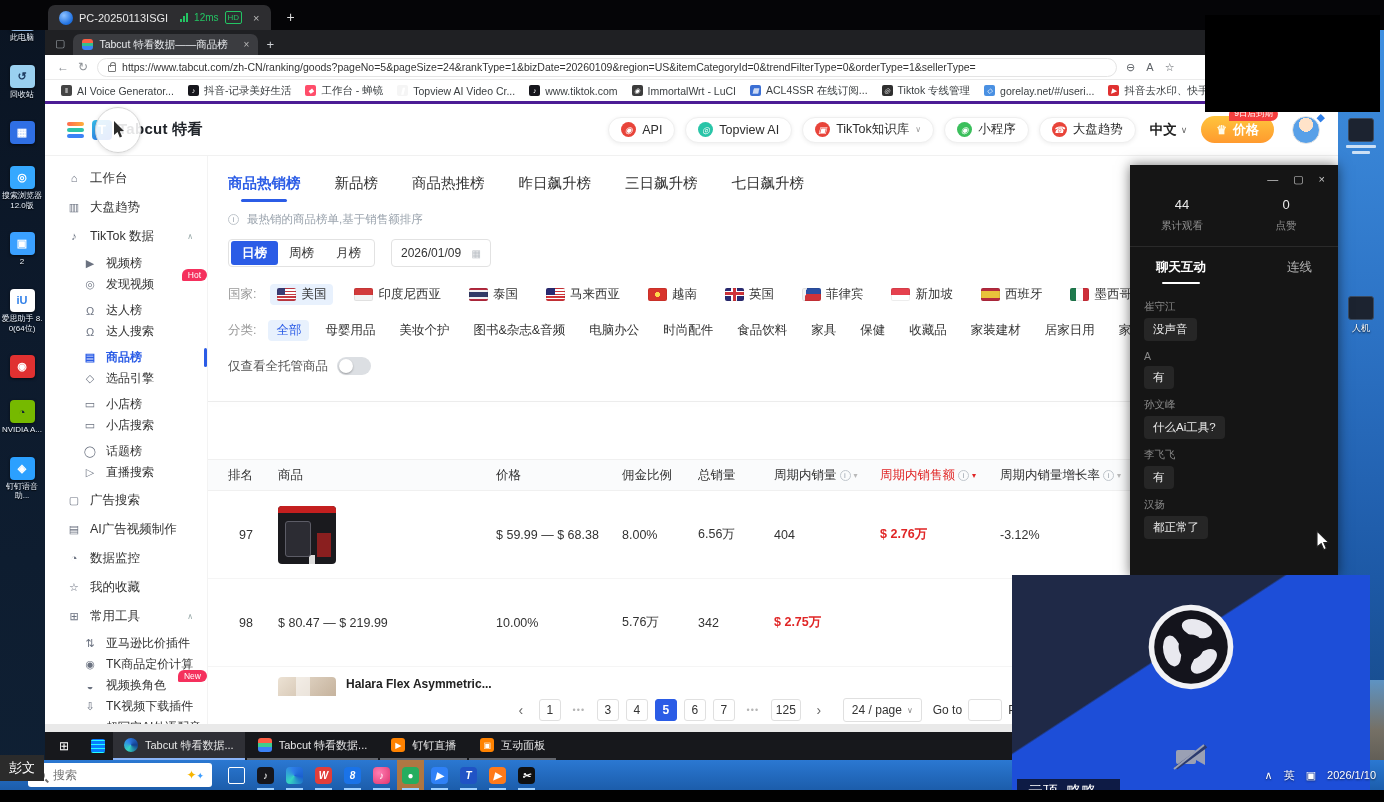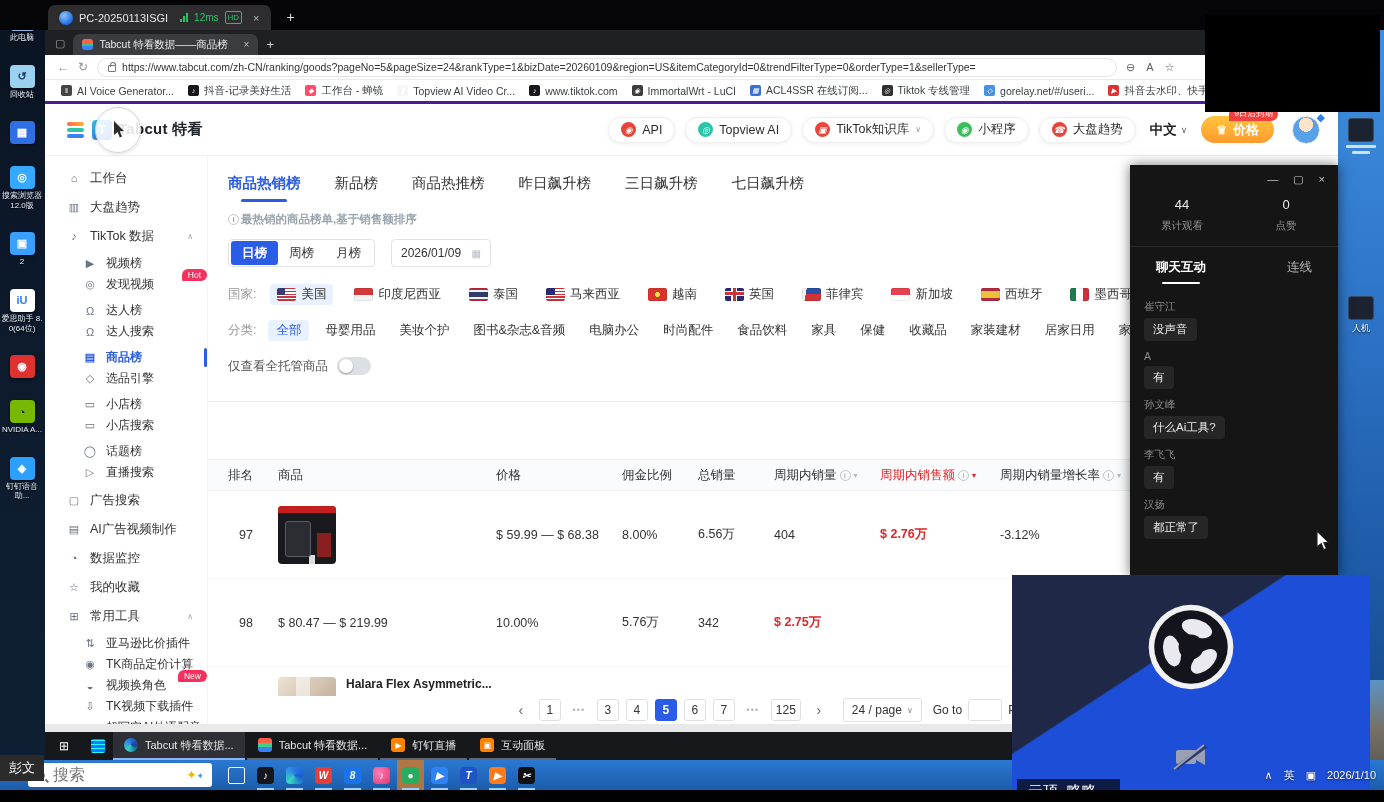--- a/index.html
+++ b/index.html
@@ -107,21 +107,21 @@
   .sitem.active::after{content:"";position:absolute;right:0;top:1px;width:3px;height:19px;background:#2b5ce6;border-radius:2px;}
   .sbadge{position:absolute;right:0;bottom:-7px;background:#f5305d;color:#fff;font-size:8.5px;
     padding:1px 6px;border-radius:8px 8px 8px 2px;z-index:2;font-weight:normal;}
 
   
   .main{position:absolute;left:163px;top:52px;right:0;bottom:0;background:#fff;overflow:hidden;}
   .tabs{display:flex;gap:34px;padding:18px 0 0 20px;font-size:14.5px;color:#333;}
   .tab{padding-bottom:9px;position:relative;white-space:nowrap;}
   .tab.active{color:#2b5ce6;font-weight:bold;}
   .tab.active::after{content:"";position:absolute;left:18%;right:18%;bottom:0;height:3px;border-radius:2px;background:#2b5ce6;}
-  .note{margin:10px 0 0 20px;font-size:11.5px;color:#9aa3ad;display:flex;align-items:center;gap:2px;font-weight:bold;}
+  .note{margin:10px 0 0 20px;font-size:11.5px;color:#9aa3ad;display:flex;align-items:center;gap:8px;}
   .circle-i{width:11px;height:11px;border:1px solid #c0c6cc;border-radius:50%;display:inline-flex;align-items:center;justify-content:center;
     font-size:8px;color:#9aa3ad;flex:none;}
   .circle-i::before{content:"i";}
   .controls{margin:12px 0 0 20px;display:flex;gap:16px;align-items:center;}
   .seg{display:flex;border:1px solid #e2e2e2;border-radius:4px;height:28px;align-items:center;padding:0 2px;}
   .seg .s{padding:0 11px;font-size:12.5px;color:#333;height:24px;display:flex;align-items:center;border-radius:3px;}
   .seg .s.active{background:#2b5ce6;color:#fff;font-weight:bold;}
   .datebox{width:100px;height:28px;border:1px solid #e2e2e2;border-radius:4px;display:flex;align-items:center;
     justify-content:space-between;padding:0 9px;font-size:12px;color:#333;}
   .datebox .cal{color:#b9bec4;font-size:10px;}
@@ -222,21 +222,21 @@
   .tbtn.round .ti{border-radius:50%;}
   .tbtn .ti .tg{color:#fff;font-size:8px;display:flex;align-items:center;justify-content:center;height:100%;}
   .tbtn .tt{color:#e7e7e7;font-size:11px;white-space:nowrap;}
 
   .taskbar-local{position:absolute;left:0;top:760px;width:1384px;height:30px;z-index:5;
     background:linear-gradient(180deg,#2b78d2,#1c5dab);display:flex;align-items:center;}
   .usertip{position:absolute;left:0;top:-5px;background:#2b2b2b;color:#fff;font-size:13px;padding:4px 9px;z-index:3;}
   .searchpill{margin-left:28px;width:184px;height:24px;background:#fff;border-radius:3px;display:flex;align-items:center;gap:6px;padding:0 8px;}
   .magicon{width:9px;height:9px;border:1.5px solid #6a6a6a;border-radius:50%;position:relative;flex:none;}
   .magicon::after{content:"";position:absolute;left:8px;top:8px;width:4px;height:1.5px;background:#6a6a6a;transform:rotate(45deg);}
-  .searchpill input{border:none;outline:none;flex:1;font-size:16px;color:#555;min-width:0;background:transparent;font-family:inherit;}
+  .searchpill input{border:none;outline:none;flex:1;font-size:12px;color:#555;min-width:0;background:transparent;font-family:inherit;}
   .sparkles{flex:none;font-size:12px;color:#f7b500;}
   .sparkles .s2{font-size:9px;color:#3b9cff;}
   .ticons{display:flex;margin-left:10px;height:30px;align-items:center;}
   .ticon{width:27px;height:30px;margin:0 1px;display:flex;align-items:center;justify-content:center;position:relative;}
   .ticon .g{width:17px;height:17px;border-radius:4px;display:flex;align-items:center;justify-content:center;font-size:10px;font-weight:bold;}
   .ticon.running::after{content:"";position:absolute;bottom:0;left:5px;right:5px;height:2px;background:#9ed0ff;}
   .ticon.highlighted{background:rgba(190,120,52,.9);}
   .ticon.tv .g{border:1.6px solid #fff;border-radius:2px;background:transparent !important;}
   .tray{position:absolute;left:1205px;top:762px;width:179px;height:26px;display:flex;align-items:center;justify-content:flex-end;
     gap:11px;color:#fff;font-size:11px;padding-right:8px;z-index:7;text-shadow:0 1px 2px rgba(0,0,0,.6);}

